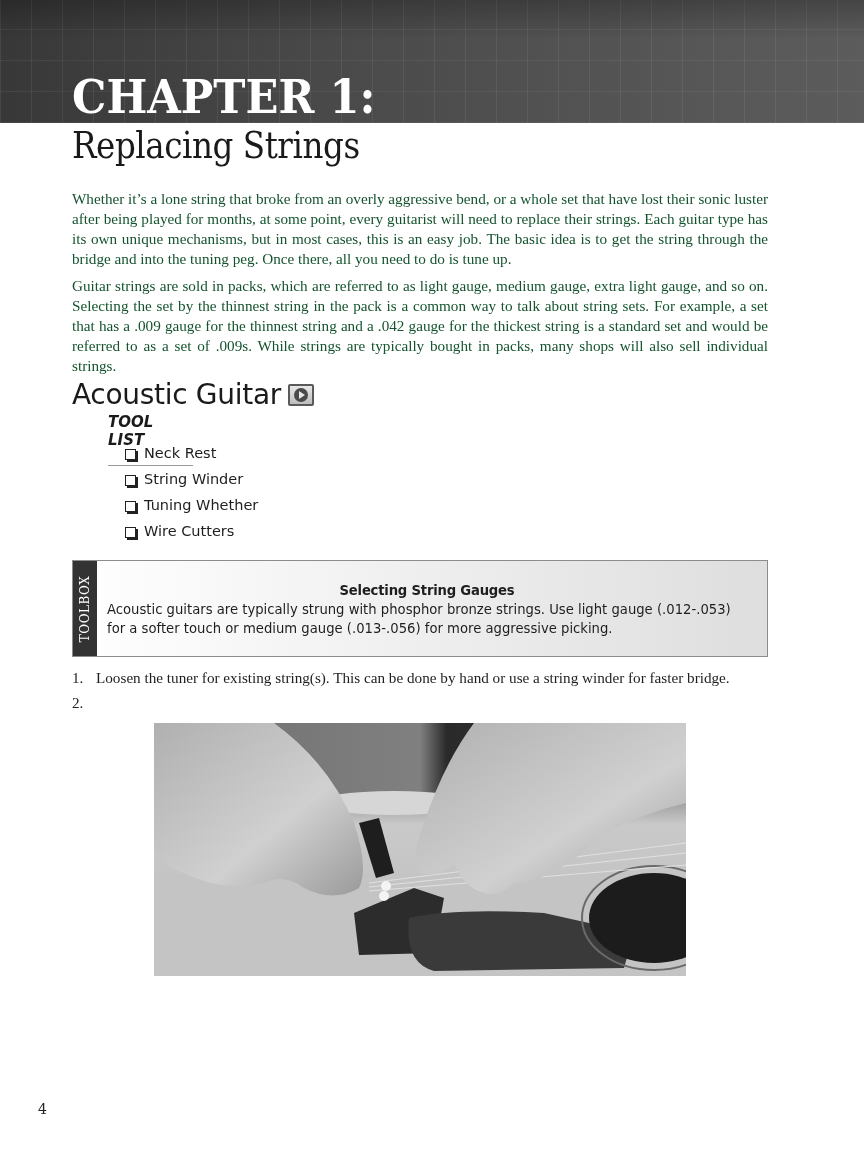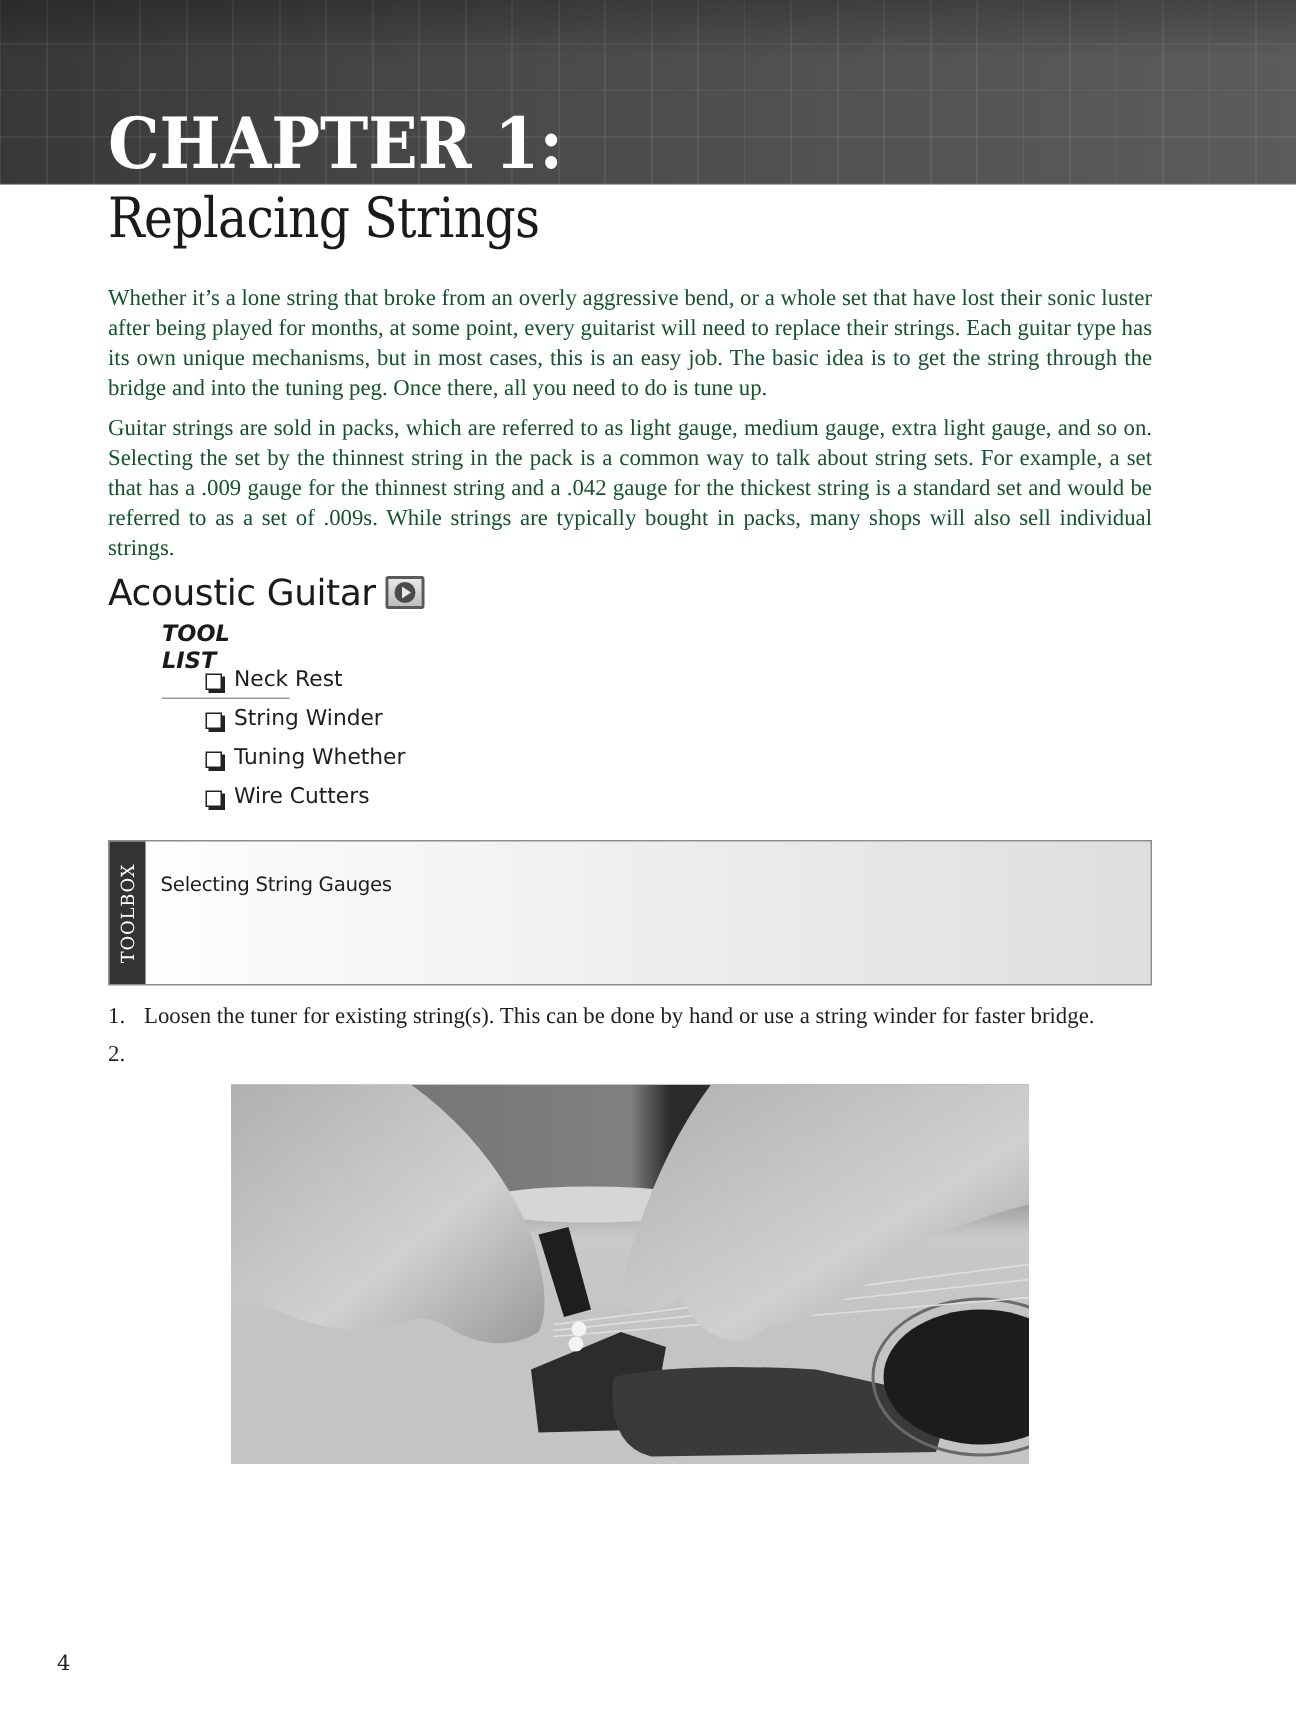--- a/index.html
+++ b/index.html
@@ -62,21 +62,21 @@
       text-align: justify;
       color: #14532d;
     }
     .para1 { top: 189px; }
     .para2 { top: 276px; }
     .section-heading {
       position: absolute;
       left: 72px; top: 380px;
       display: flex; align-items: center;
       font-family: "DejaVu Sans", sans-serif;
-      font-size: 24px;
+      font-size: 28px;
       color: #1a1a1a;
       line-height: 30px;
     }
     .section-heading .label { letter-spacing: -0.3px; }
     .video-icon {
       display: inline-flex;
       align-items: center; justify-content: center;
       margin-left: 7px;
       width: 26px; height: 22px;
       border: 2px solid #5a5a5a;
@@ -103,21 +103,21 @@
       font-weight: bold;
       font-style: italic;
       font-size: 15px;
       color: #1a1a1a;
       padding-bottom: 16px;
       border-bottom: 1px solid #9a9a9a;
       width: 85px;
     }
     .tool-list {
       position: absolute;
-      left: 137px; top: 440px;
+      left: 125px; top: 440px;
       list-style: none;
     }
     .tool-list li {
       display: flex; align-items: center;
       height: 26px;
       font-family: "DejaVu Sans", sans-serif;
       font-size: 14.5px;
       color: #1e1e1e;
     }
     .checkbox {
@@ -154,21 +154,21 @@
       white-space: nowrap;
     }
     .toolbox-content {
       padding: 20px 20px 0 10px;
       font-family: "DejaVu Sans", sans-serif;
       font-size: 13.2px;
       line-height: 19px;
       color: #1e1e1e;
     }
     .toolbox-content .tb-title {
-      font-weight: normal;
+      font-weight: bold;
       font-size: 13.2px;
       letter-spacing: -0.2px;
       text-align: center;
     }
     .steps {
       position: absolute;
       left: 72px; top: 668px;
       width: 696px;
       list-style: none;
       font-family: "Liberation Serif", serif;
@@ -235,20 +235,21 @@
     <span>Wire Cutters</span>
   </li>
 </ul>
 
 <div class="toolbox">
   <div class="toolbox-tab">
     <span>TOOLBOX</span>
   </div>
   <div class="toolbox-content">
     <div class="tb-title">Selecting String Gauges</div>
+    <div>Acoustic guitars are typically strung with phosphor bronze strings.  Use light gauge (.012-.053) for a softer touch or medium gauge (.013-.056) for more aggressive picking.</div>
   </div>
 </div>
 
 <ol class="steps">
   <li>
     <span class="num">1.</span>
     <span>Loosen the tuner for existing string(s). This can be done by hand or use a string winder for faster bridge.</span>
   </li>
   <li>
     <span class="num">2.</span>

